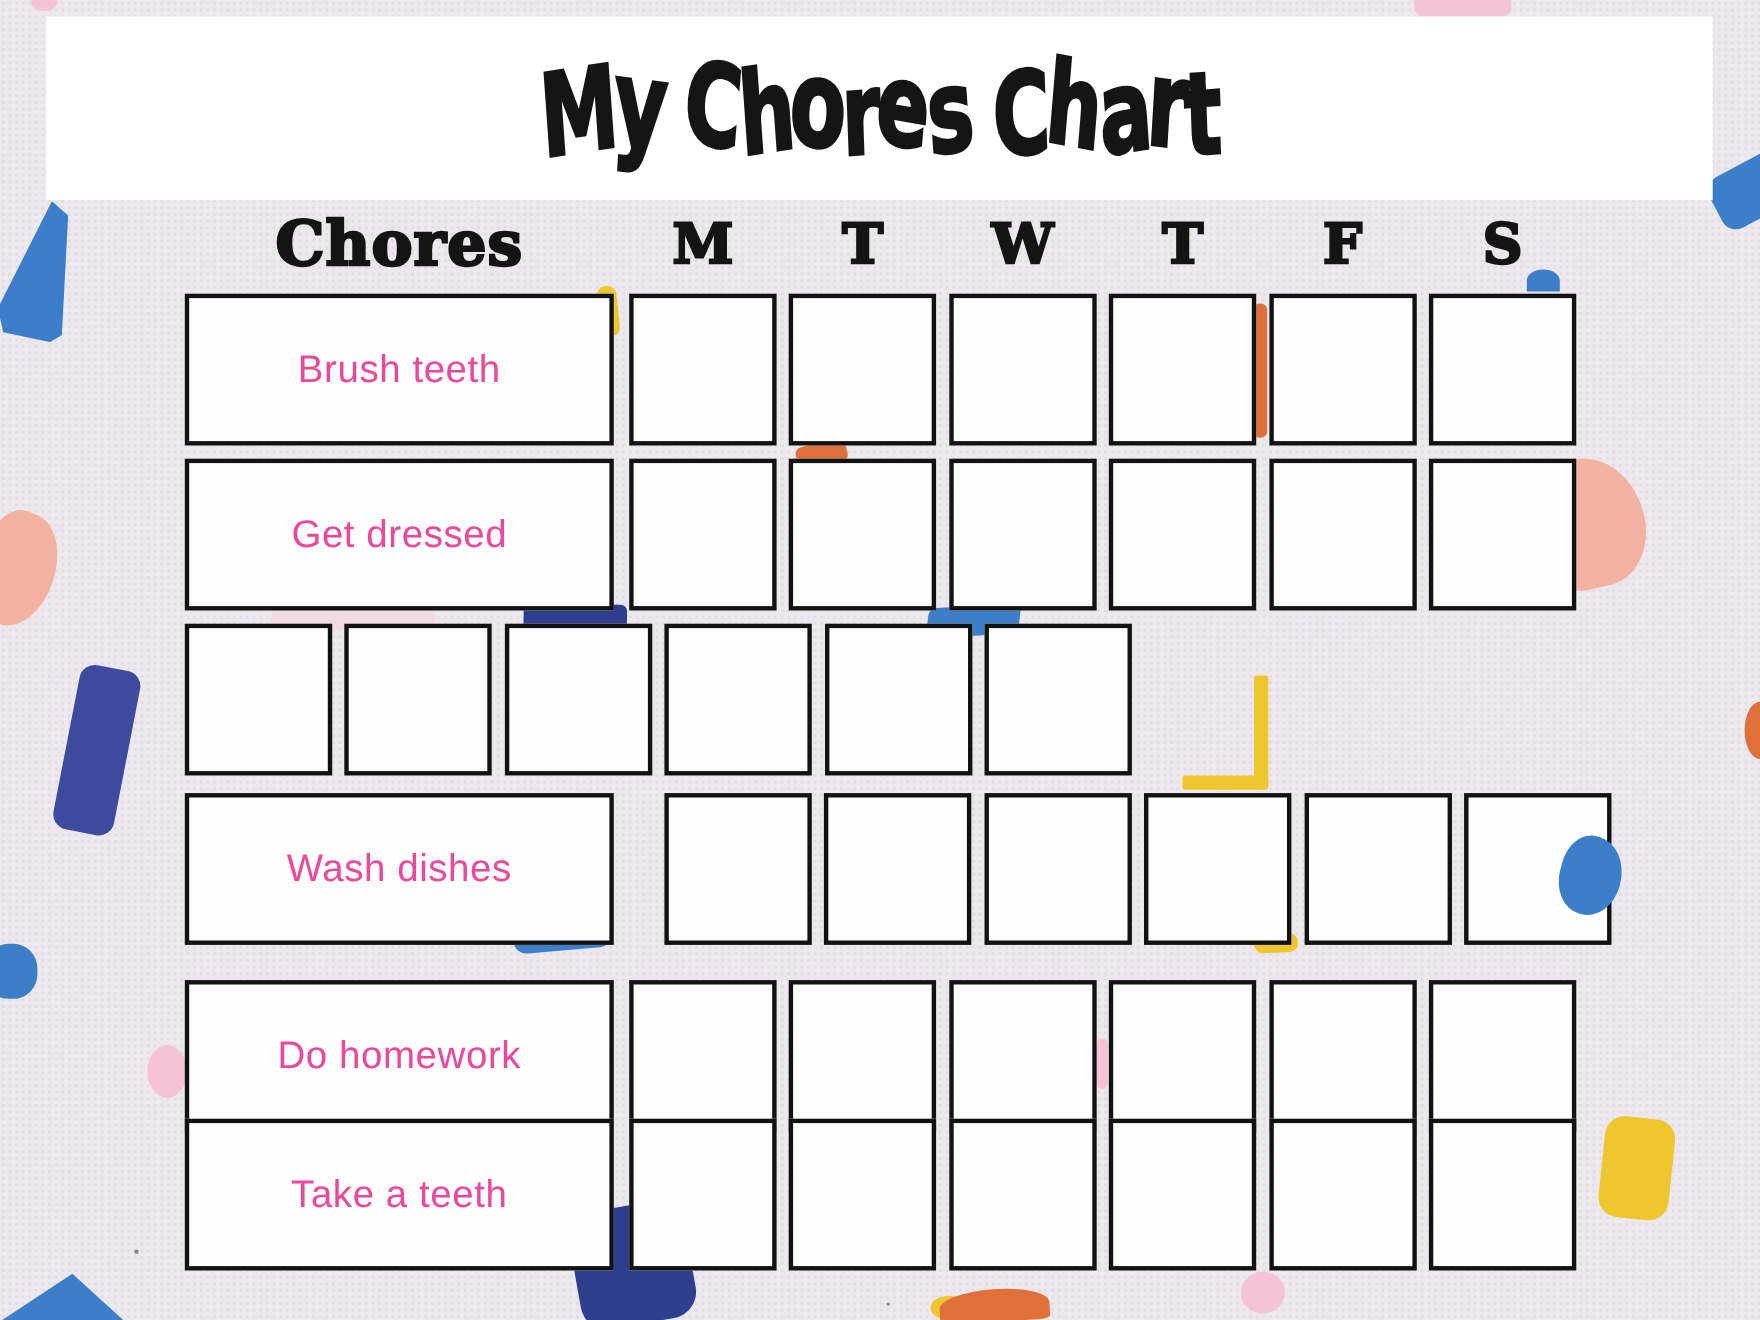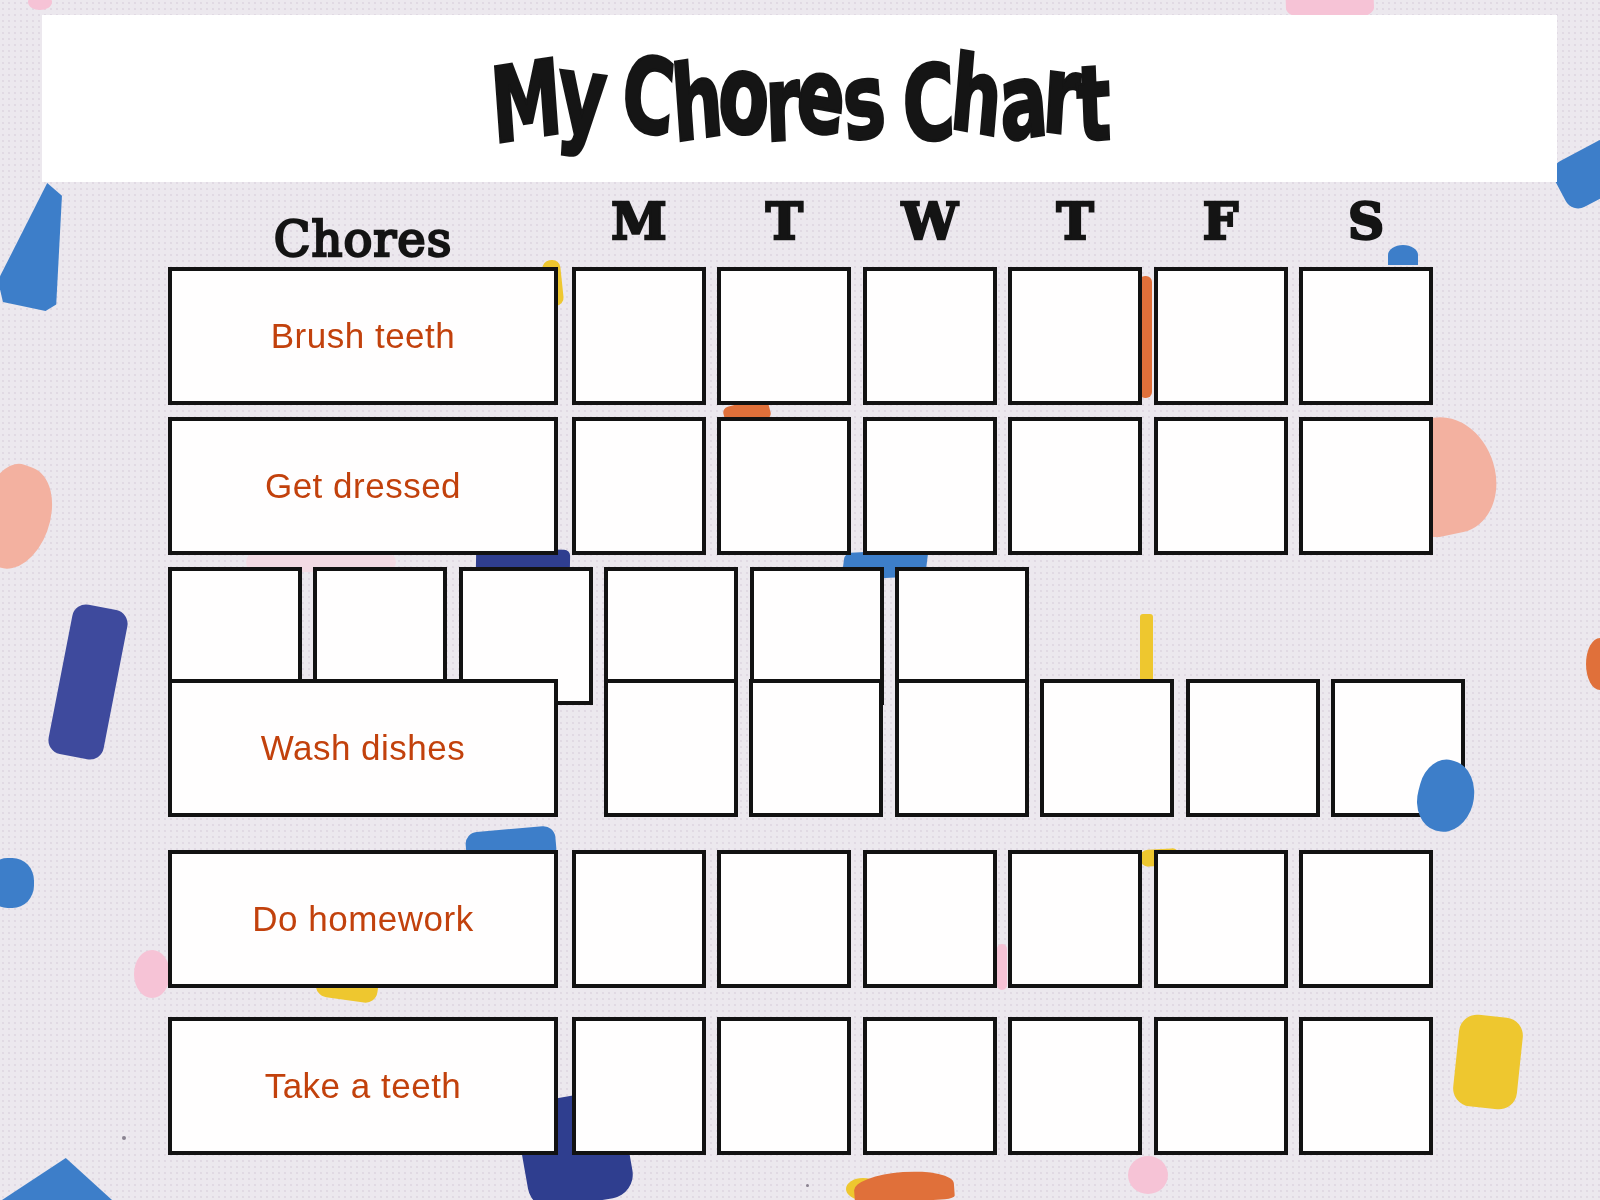--- a/index.html
+++ b/index.html
@@ -47,24 +47,23 @@
   .title span:nth-child(4n+1){transform:rotate(-6deg) translateY(3px);}
   .title span:nth-child(4n+2){transform:rotate(5deg) translateY(-4px) scale(1.05);}
   .title span:nth-child(4n+3){transform:rotate(-3deg) translateY(5px);}
   .title span:nth-child(4n){transform:rotate(7deg) translateY(-3px);}
   
   .chores-header{
     position:absolute;z-index:2;
     left:168px;top:194px;width:390px;height:56px;
     text-align:center;line-height:56px;
     font-family:"DejaVu Serif", serif;
-    font-weight:normal;font-size:48px;color:#141414;
+    font-weight:bold;font-size:56px;color:#141414;
     -webkit-text-stroke:2.5px #141414;
     letter-spacing:1px;
-    margin-top:17px;
   }
   .days{
     position:absolute;z-index:2;
     left:572px;top:194px;height:56px;
     display:flex;gap:11.4px;
   }
   .day{
     width:134px;text-align:center;line-height:56px;
     font-family:"DejaVu Serif", serif;
     font-weight:bold;font-size:50px;color:#141414;
@@ -74,21 +73,21 @@
   .row{
     position:absolute;z-index:2;
     left:168px;height:138px;
     display:flex;
   }
   .label{
     box-sizing:border-box;
     width:390px;height:138px;margin-right:14px;
     background:#fffefe;border:4px solid #121212;
     display:flex;align-items:center;justify-content:center;
-    font-size:35px;color:#c2410c;letter-spacing:0.5px;
+    font-size:35px;color:#ec4899;letter-spacing:0.5px;
   }
   .cells{display:flex;gap:11.4px;}
   .cell{
     box-sizing:border-box;
     width:134px;height:138px;
     background:#fffefe;border:4px solid #121212;
   }
 </style>
 </head>
 <body>
@@ -170,32 +169,32 @@
       <div class="row" style="top: 567px;">
         <div class="cells">
           <div class="cell"></div>
           <div class="cell"></div>
           <div class="cell"></div>
           <div class="cell"></div>
           <div class="cell"></div>
           <div class="cell"></div>
         </div>
       </div>
-      <div class="row" style="top: 679px; gap: 32px;">
+      <div class="row" style="top: 721px; gap: 32px;">
         <div class="label">Wash dishes</div>
         <div class="cells">
           <div class="cell"></div>
           <div class="cell"></div>
           <div class="cell"></div>
           <div class="cell"></div>
           <div class="cell"></div>
           <div class="cell"></div>
         </div>
       </div>
-      <div class="row" style="top: 850px;">
+      <div class="row" style="top: 891px;">
         <div class="label">Do homework</div>
         <div class="cells">
           <div class="cell"></div>
           <div class="cell"></div>
           <div class="cell"></div>
           <div class="cell"></div>
           <div class="cell"></div>
           <div class="cell"></div>
         </div>
       </div>

